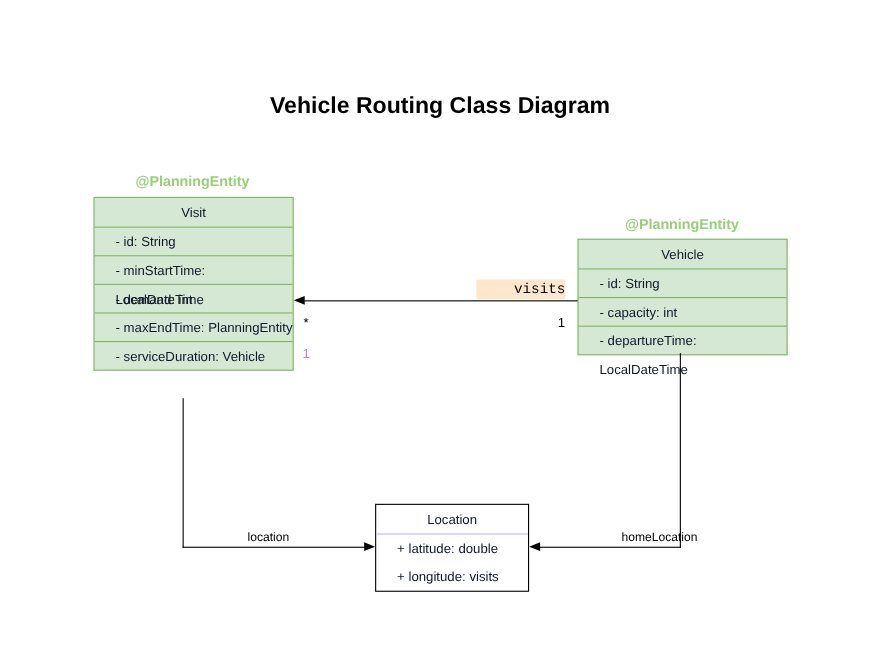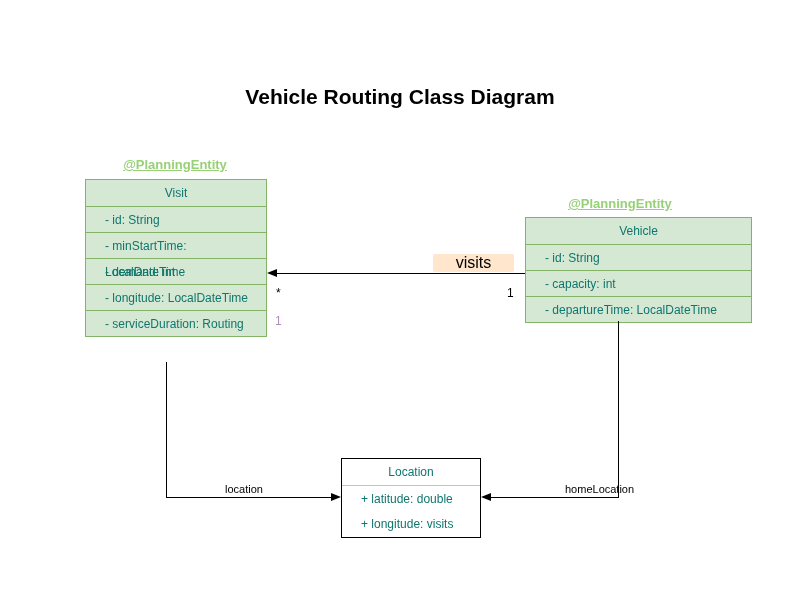--- a/index.html
+++ b/index.html
@@ -24,27 +24,27 @@
     font-size: 21px;
     font-weight: bold;
     color: #000000;
   }
   .annotation {
     position: absolute;
     font-size: 13px;
     font-weight: bold;
     text-align: center;
   }
-  .annotation.green { color: #97d077; text-decoration: underline; }
+  .annotation.green { color: #97d077; }
   .annotation.orange { color: #ffcc99; }
   .uml-class {
     position: absolute;
     box-sizing: border-box;
     font-size: 12px;
-    color: #0f766e;
+    color: #0f172a;
   }
   .uml-class.green {
     background: #d5e8d4;
     border: 1px solid #82b366;
   }
   .uml-class.plain {
     background: #ffffff;
     border: 1px solid #000000;
   }
   .uml-header {
@@ -80,23 +80,24 @@
     border-left: 10px solid #000000;
   }
   .edge-label {
     position: absolute;
     font-size: 11px;
     color: #000000;
     white-space: nowrap;
   }
   .edge-label.boxed {
     background: #ffe6cc;
-    font-size: 16px;
-    text-align: center;
+    font-size: 13px;
+    text-align: right;
     border-radius: 2px;
+    font-family: Liberation Mono, monospace;
   }
   .multiplicity {
     position: absolute;
     font-size: 12px;
     color: #000000;
   }
   .multiplicity.purple { color: #b190be; }
 </style>
 </head>
 <body>
@@ -104,26 +105,26 @@
 <div id="canvas">
 
   <div class="title">Vehicle Routing Class Diagram</div>
 
   <div class="annotation green" style="left:113px; top:157px; width:124px;">@PlanningEntity</div>
   <div class="uml-class green" style="left:85px; top:179px; width:182px;">
     <div class="uml-header">Visit</div>
     <div class="uml-row">- id: String</div>
     <div class="uml-row">- minStartTime: LocalDateTime</div>
     <div class="uml-row">- demand: int</div>
-    <div class="uml-row">- longitude: LocalDateTime</div>
-    <div class="uml-row">- serviceDuration: Routing</div>
+    <div class="uml-row">- maxEndTime: PlanningEntity</div>
+    <div class="uml-row">- serviceDuration: Vehicle</div>
   </div>
 
   <div class="annotation green" style="left:558px; top:196px; width:124px;">@PlanningEntity</div>
-  <div class="uml-class green" style="left:525px; top:217px; width:227px;">
+  <div class="uml-class green" style="left:525px; top:217px; width:191px;">
     <div class="uml-header">Vehicle</div>
     <div class="uml-row">- id: String</div>
     <div class="uml-row">- capacity: int</div>
     <div class="uml-row">- departureTime: LocalDateTime</div>
   </div>
 
   <div class="uml-class plain" style="left:341px; top:458px; width:140px;">
     <div class="uml-header">Location</div>
     <div class="uml-row first">+ latitude: double</div>
     <div class="uml-row" style="border-top:none;">+ longitude: visits</div>

